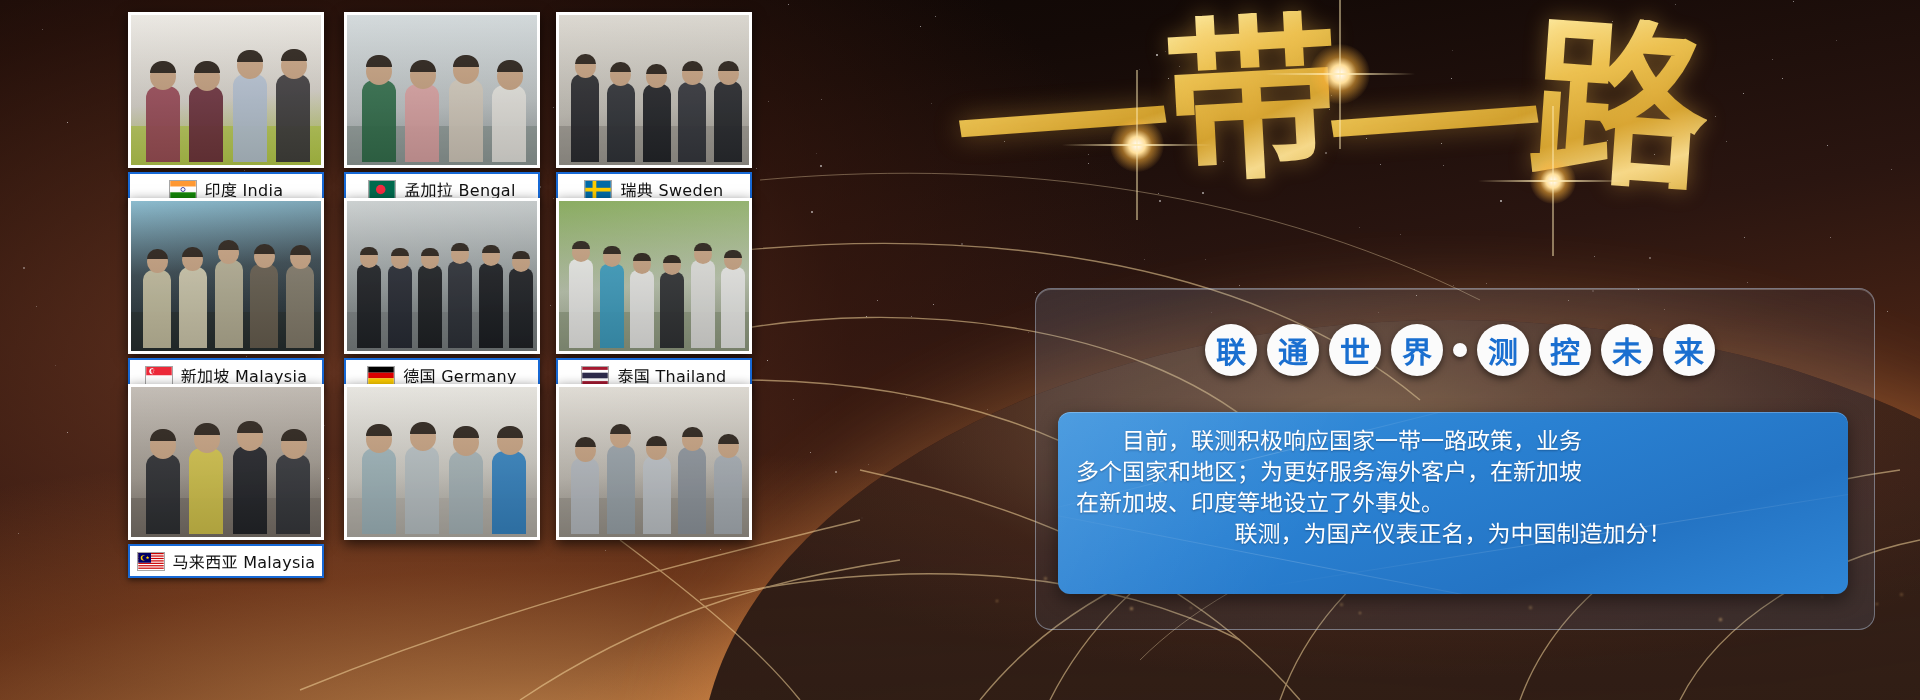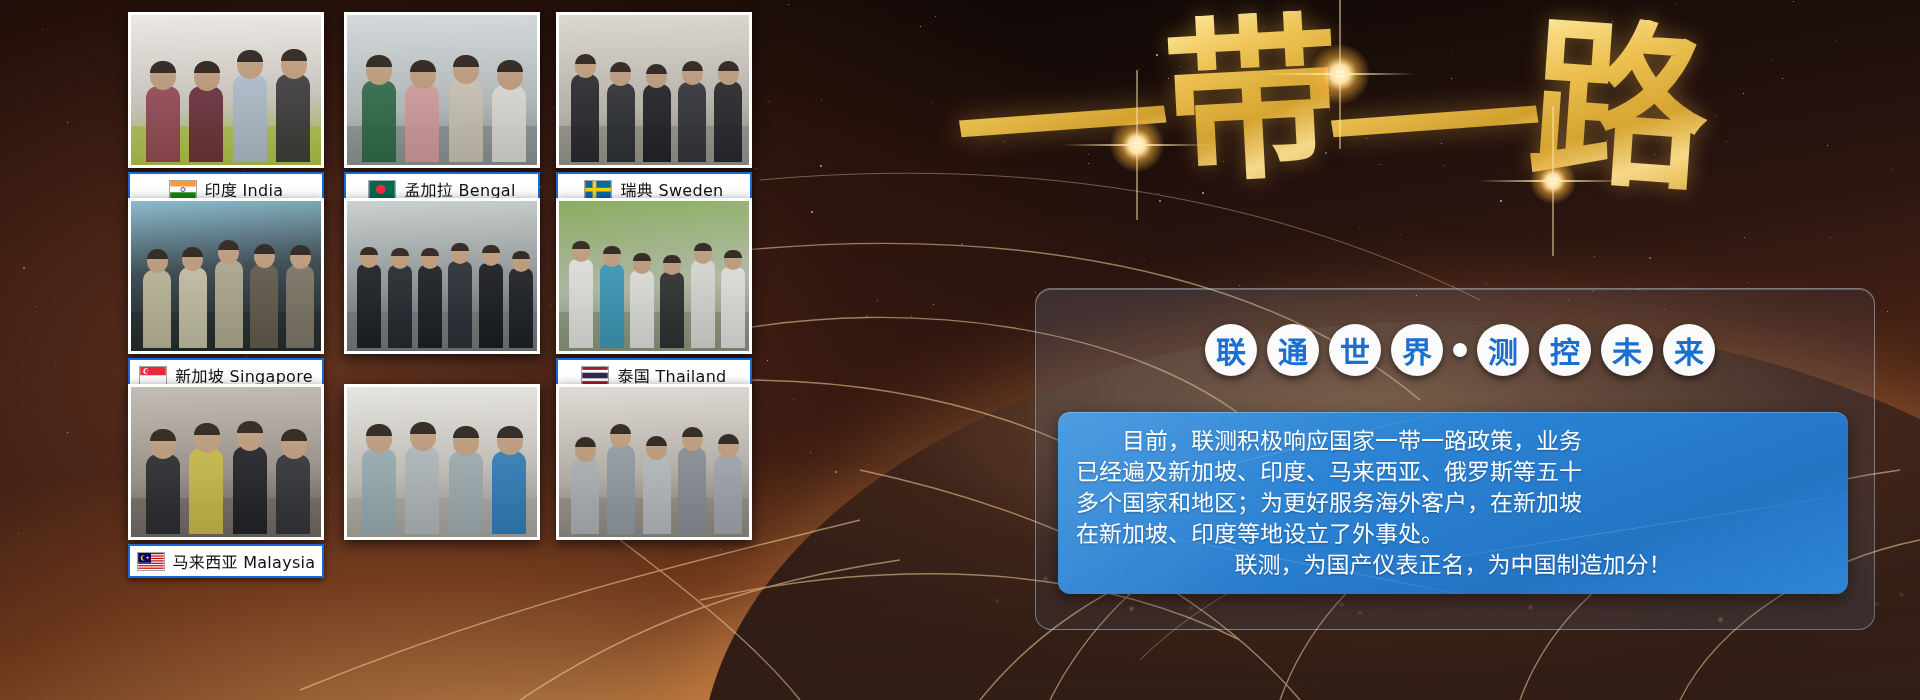--- a/index.html
+++ b/index.html
@@ -492,21 +492,21 @@
               <circle cx="7" cy="5" r="3.4" fill="#fff"></circle>
               <circle cx="8.6" cy="5" r="3.2" fill="#ed2939"></circle>
               <g fill="#fff">
                 <circle cx="7.1" cy="2.1" r="0.6"></circle>
                 <circle cx="5.2" cy="3.6" r="0.6"></circle>
                 <circle cx="9" cy="3.6" r="0.6"></circle>
                 <circle cx="5.9" cy="6" r="0.6"></circle>
                 <circle cx="8.3" cy="6" r="0.6"></circle>
               </g>
             </svg></span>
-          <span class="cname">新加坡 Singapore</span>
+          <span class="cname">新加坡 Malaysia</span>
         </div>
       </div>
       <div class="card" style="left:216px;top:186px;width:196px;height:180px;">
         <div class="photo" style="height:150px;">
           <div class="ph" style="background:linear-gradient(175deg,#c6cbcb 0%,#9aa1a2 55%,#6e7576 100%)"></div>
           <div class="ph" style="top:auto;height:26%;bottom:0;background:#7b8081;opacity:.75"></div>
           <div class="ph" style="left:10px;top:63px;width:24px;height:84px;right:auto;bottom:auto;background:#1b1d22;border-radius:8px 8px 0 0;opacity:.95"></div>
           <div class="ph" style="left:13px;top:48px;width:18px;height:19px;right:auto;bottom:auto;background:#c9a483;border-radius:50%;"></div>
           <div class="ph" style="left:13px;top:46px;width:18px;height:8px;right:auto;bottom:auto;background:#2a2119;border-radius:8.90909090909091px 8.90909090909091px 0 0;"></div>
           <div class="ph" style="left:41px;top:64px;width:24px;height:83px;right:auto;bottom:auto;background:#242730;border-radius:8px 8px 0 0;opacity:.95"></div>
@@ -519,20 +519,28 @@
           <div class="ph" style="left:104px;top:44px;width:18px;height:19px;right:auto;bottom:auto;background:#c9a483;border-radius:50%;"></div>
           <div class="ph" style="left:104px;top:42px;width:18px;height:8px;right:auto;bottom:auto;background:#2a2119;border-radius:8.90909090909091px 8.90909090909091px 0 0;"></div>
           <div class="ph" style="left:132px;top:62px;width:24px;height:85px;right:auto;bottom:auto;background:#17191d;border-radius:8px 8px 0 0;opacity:.95"></div>
           <div class="ph" style="left:135px;top:46px;width:18px;height:19px;right:auto;bottom:auto;background:#c9a483;border-radius:50%;"></div>
           <div class="ph" style="left:135px;top:44px;width:18px;height:8px;right:auto;bottom:auto;background:#2a2119;border-radius:8.90909090909091px 8.90909090909091px 0 0;"></div>
           <div class="ph" style="left:162px;top:67px;width:24px;height:80px;right:auto;bottom:auto;background:#1b1d22;border-radius:8px 8px 0 0;opacity:.95"></div>
           <div class="ph" style="left:165px;top:52px;width:18px;height:19px;right:auto;bottom:auto;background:#c9a483;border-radius:50%;"></div>
           <div class="ph" style="left:165px;top:50px;width:18px;height:8px;right:auto;bottom:auto;background:#2a2119;border-radius:8.90909090909091px 8.90909090909091px 0 0;"></div>
           <div class="ph" style="background:linear-gradient(180deg,rgba(255,255,255,.10),rgba(0,0,0,.18));"></div>
         </div>
+        <div class="flagbar" style="top:160px;">
+          <span class="flag"><svg viewBox="0 0 30 20" width="100%" height="100%">
+              <rect width="30" height="6.7" fill="#000"></rect>
+              <rect y="6.7" width="30" height="6.6" fill="#dd0000"></rect>
+              <rect y="13.3" width="30" height="6.7" fill="#ffce00"></rect>
+            </svg></span>
+          <span class="cname">德国 Germany</span>
+        </div>
       </div>
       <div class="card" style="left:0px;top:372px;width:196px;height:180px;">
         <div class="photo" style="height:150px;">
           <div class="ph" style="background:linear-gradient(175deg,#bdb6ae 0%,#a79f95 55%,#6e665e 100%)"></div>
           <div class="ph" style="top:auto;height:26%;bottom:0;background:#7a726a;opacity:.75"></div>
           <div class="ph" style="left:15px;top:67px;width:34px;height:80px;right:auto;bottom:auto;background:#2a2c30;border-radius:12px 12px 0 0;opacity:.95"></div>
           <div class="ph" style="left:19px;top:45px;width:26px;height:27px;right:auto;bottom:auto;background:#c9a483;border-radius:50%;"></div>
           <div class="ph" style="left:19px;top:42px;width:26px;height:12px;right:auto;bottom:auto;background:#2a2119;border-radius:12.782608695652174px 12.782608695652174px 0 0;"></div>
           <div class="ph" style="left:58px;top:61px;width:34px;height:86px;right:auto;bottom:auto;background:#d8c84a;border-radius:12px 12px 0 0;opacity:.95"></div>
           <div class="ph" style="left:63px;top:39px;width:26px;height:27px;right:auto;bottom:auto;background:#c9a483;border-radius:50%;"></div>
@@ -664,19 +672,18 @@
       <span class="sbadge">控</span>
       <span class="sbadge">未</span>
       <span class="sbadge">来</span>
     </div>
 
   <div class="bluebox">
     <div class="bbstreak" style="left:-40px;top:40px;width:520px;transform:rotate(-14deg);"></div>
     <div class="bbstreak" style="left:200px;top:120px;width:700px;transform:rotate(-9deg);"></div>
     <div class="bbstreak" style="left:-60px;top:150px;width:600px;transform:rotate(11deg);"></div>
     <span class="ln ind">目前，联测积极响应国家一带一路政策，业务</span>
-    <span class="ln">已经遍及新加坡、印度、马来西亚、俄罗斯等五十</span>
     <span class="ln">多个国家和地区；为更好服务海外客户，在新加坡</span>
     <span class="ln">在新加坡、印度等地设立了外事处。</span>
     <span class="ln ctr">联测，为国产仪表正名，为中国制造加分！</span>
   </div>
 
 </div>
 
 </body></html>

